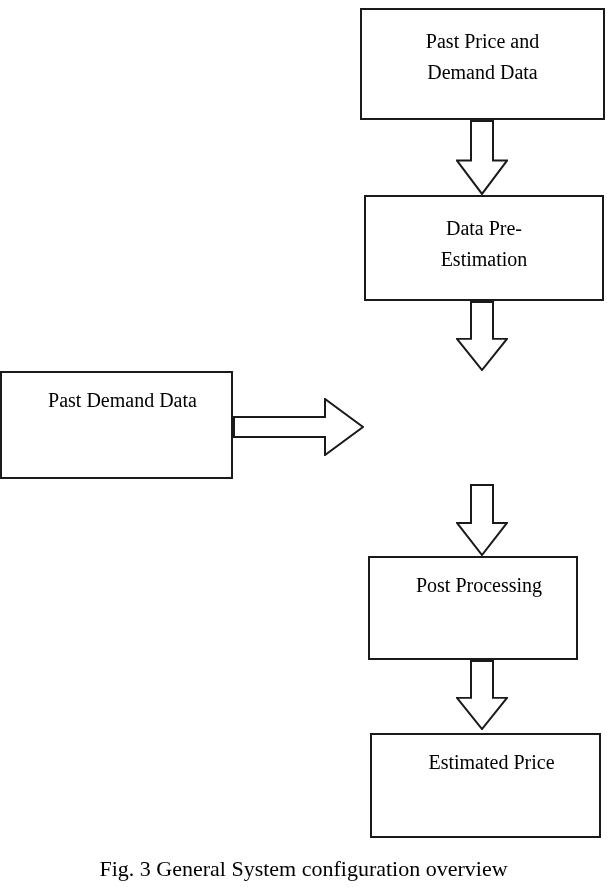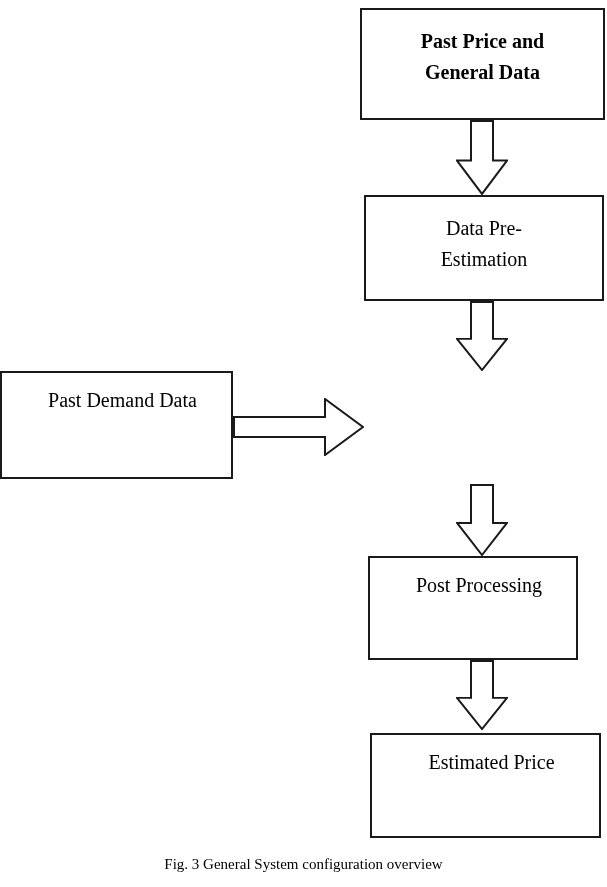--- a/index.html
+++ b/index.html
@@ -31,32 +31,32 @@
   .arrow {
     position: absolute;
     display: block;
   }
   .caption {
     position: absolute;
     left: 0;
     top: 856px;
     width: 607px;
     text-align: center;
-    font-size: 15px;
+    font-size: 22px;
     color: #000000;
   }
 </style>
 </head>
 <body>
 
 <div class="canvas">
 
-  <div class="node pad-lg" style="left:360px; top:8px; width:245px; height:112px;font-weight:bold;">
+  <div class="node pad-lg" style="left:360px; top:8px; width:245px; height:112px;">
     <span class="line">Past Price and</span>
-    <span class="line">General Data</span>
+    <span class="line">Demand Data</span>
   </div>
 
   <svg class="arrow" style="left:456px; top:120px;" width="52" height="75" viewBox="0 0 52 74" preserveAspectRatio="none">
     <polygon points="15,1 37,1 37,40 51,40 26,73 1,40 15,40" fill="#ffffff" stroke="#1a1a1a" stroke-width="2"></polygon>
   </svg>
 
   <div class="node pad-lg" style="left:364px; top:195px; width:240px; height:106px;">
     <span class="line">Data Pre-</span>
     <span class="line">Estimation</span>
   </div>

